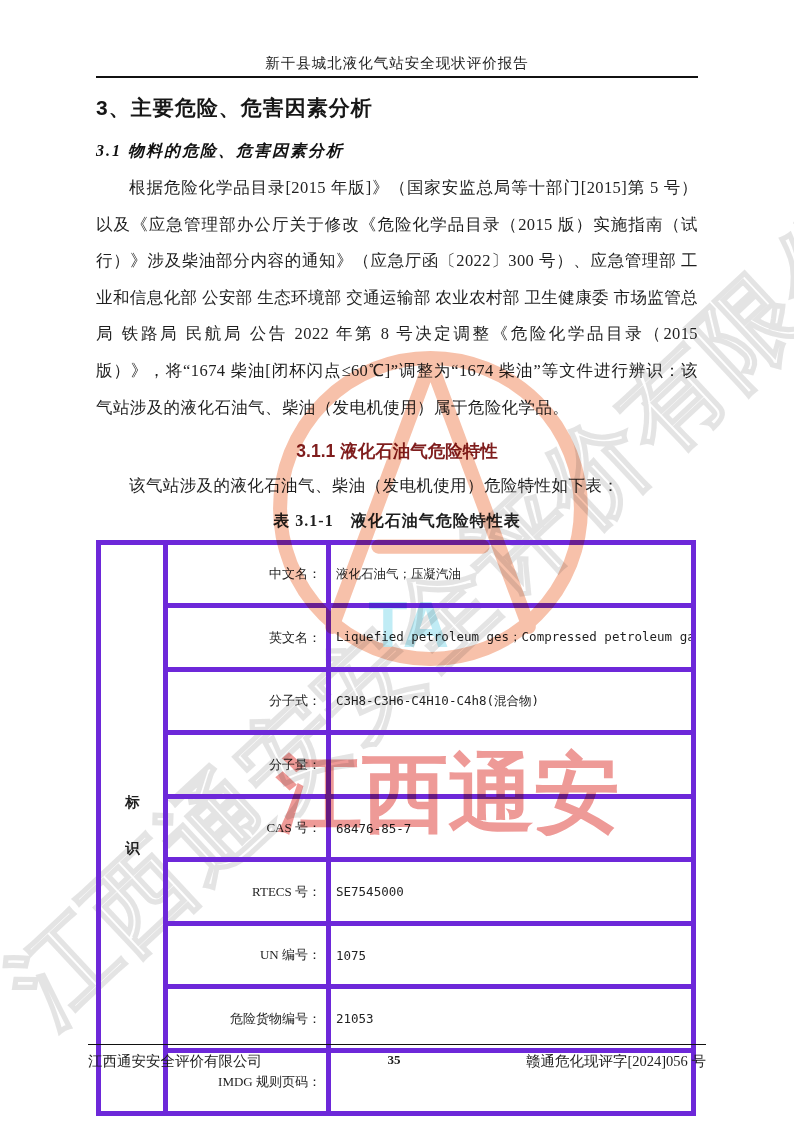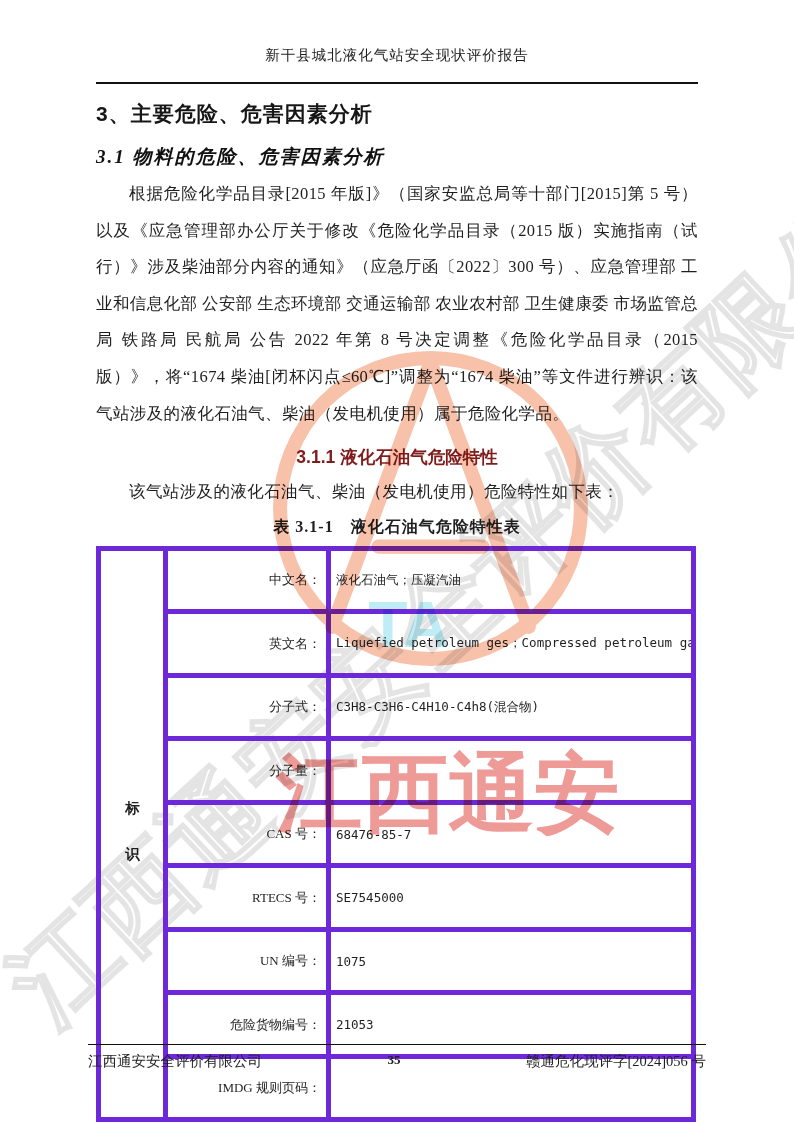--- a/index.html
+++ b/index.html
@@ -28,38 +28,38 @@
   }
   .wm-red{
     position:absolute;left:276px;top:736px;
     font-size:86px;font-weight:bold;letter-spacing:0px;white-space:nowrap;
     color:#ea7d7a;mix-blend-mode:multiply;opacity:.78;
     z-index:3;pointer-events:none;
     font-family:Liberation Sans, sans-serif;
   }
   
   .hdr{position:relative;z-index:1;}
-  .hdr-title{text-align:center;font-size:14.5px;letter-spacing:1px;padding-bottom:17px;}
+  .hdr-title{text-align:center;font-size:14.5px;letter-spacing:1px;padding-bottom:3px;margin-top:8px;}
   .hdr-rule{border-bottom:2px solid #111;height:0;}
   
   h1.chapter{
     margin:16px 0 12px 0;
     font-family:"Liberation Sans", sans-serif;
     font-size:21px;font-weight:bold;color:#161616;letter-spacing:1px;
     position:relative;z-index:1;
   }
   p.body{
     margin:0;position:relative;z-index:1;
     font-size:16.5px;line-height:36.6px;
     text-align:justify;text-indent:2em;
     letter-spacing:.4px;
   }
   h2.s31{
     margin:8px 0 2px 0;position:relative;z-index:1;
-    font-size:19px;font-weight:bold;font-style:italic;
+    font-size:16px;font-weight:bold;font-style:italic;
     letter-spacing:2px;line-height:34px;color:#111;
   }
   h3.s311{
     margin:8px 0 0 0;position:relative;z-index:1;
     font-family:"Liberation Sans", sans-serif;
     font-size:17.5px;font-weight:bold;color:#7f1d1d;line-height:34px;text-align:center;
   }
   .tbl-caption{
     position:relative;z-index:1;text-align:center;
     font-size:16px;font-weight:bold;margin:6px 0 8px 0;letter-spacing:1px;

